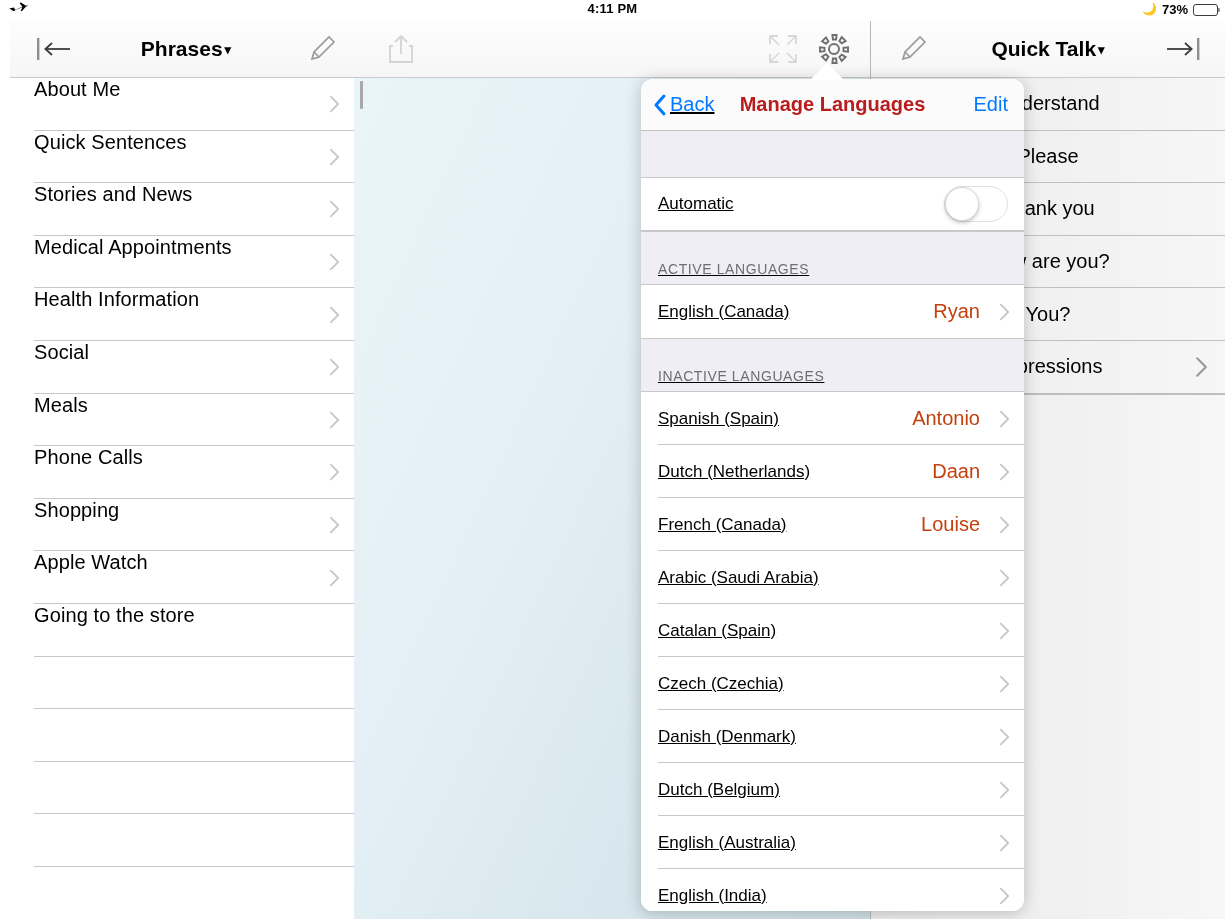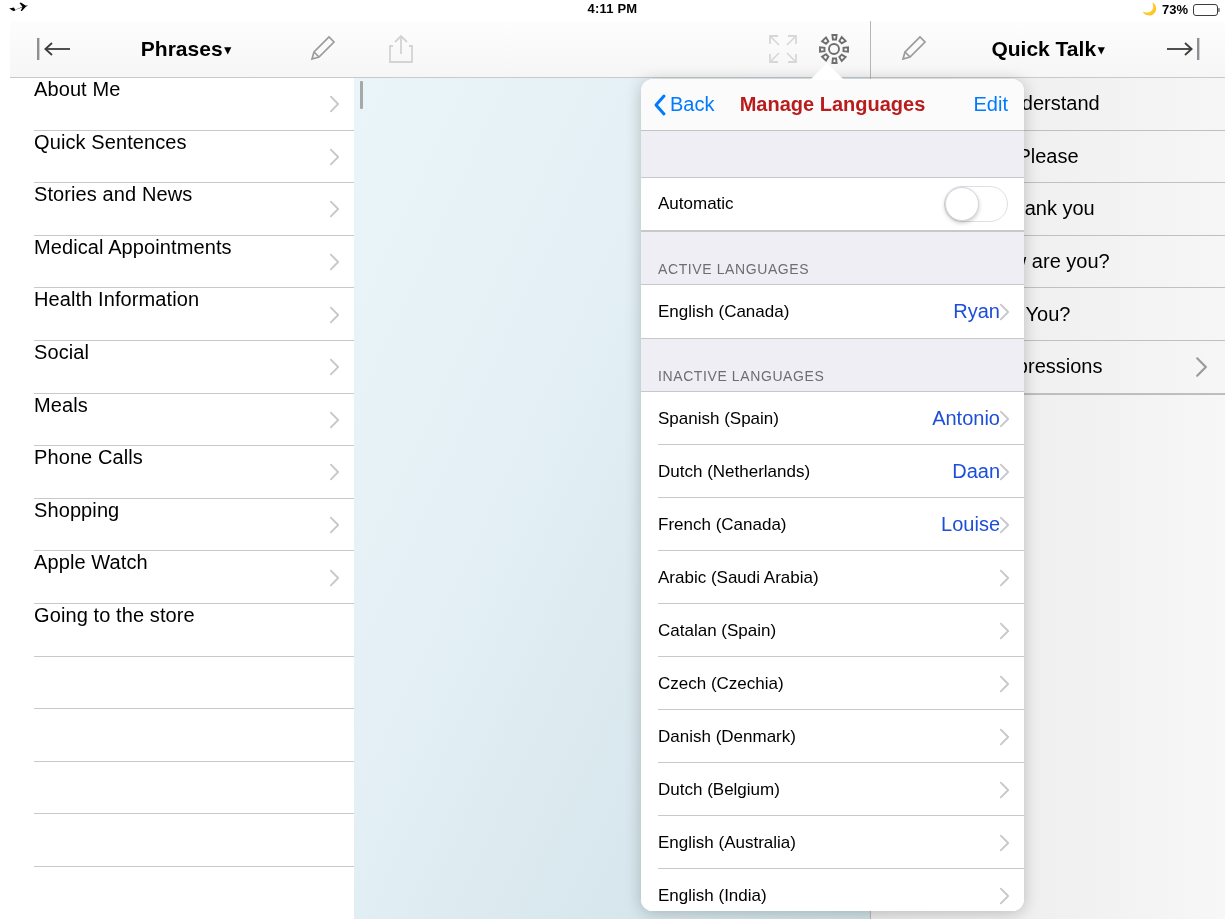--- a/index.html
+++ b/index.html
@@ -124,21 +124,21 @@
   .right-filler {
     position: relative; background: linear-gradient(to right, #ebebeb 0%, #f1f1f1 60%, #f7f7f7 100%);
     height: 525px; border-top: 1px solid #bcbcbc;
   }
 
   
   .popover {
     position: absolute; left: 641px; top: 79px; width: 383px; height: 832px;
     background: #ffffff; border-radius: 12px;
     box-shadow: 0 2px 16px rgba(0,0,0,0.22);
-    overflow: hidden; z-index: 20;
+    overflow: hidden; z-index: 20; text-decoration: underline;
   }
   .popover-arrow {
     position: absolute; left: 810px; top: 63px; width: 0; height: 0;
     border-left: 17px solid transparent; border-right: 17px solid transparent;
     border-bottom: 17px solid #ffffff; z-index: 21;
   }
   .pop-header {
     position: relative; height: 52px; background: #fbfbfb;
     border-bottom: 1px solid #c3c3c7;
     display: flex; align-items: center;
@@ -159,21 +159,21 @@
   .pop-spacer {
     height: 47px; background: #efeef4;
     border-bottom: 1px solid #c8c7cc;
   }
   .pop-cell {
     position: relative; height: 53px; display: flex; align-items: center;
     background: #ffffff; cursor: pointer;
   }
   .pop-cell .cell-label { font-size: 17px; color: #000; margin-left: 17px; }
   .pop-cell .cell-detail {
-    position: absolute; right: 24px; font-size: 20px; color: #1d4ed8;
+    position: absolute; right: 44px; font-size: 20px; color: #c2410c;
   }
   .pop-cell .cell-chev { position: absolute; right: 14px; top: 50%; transform: translateY(-50%); }
   .pop-cell.sep::after {
     content: ""; position: absolute; left: 17px; right: 0; bottom: 0;
     height: 1px; background: #c8c7cc;
   }
   .pop-section-head {
     position: relative; height: 54px; background: #efeef4;
     display: flex; align-items: flex-end; padding-bottom: 7px;
     border-top: 1px solid #c8c7cc; border-bottom: 1px solid #c8c7cc;

